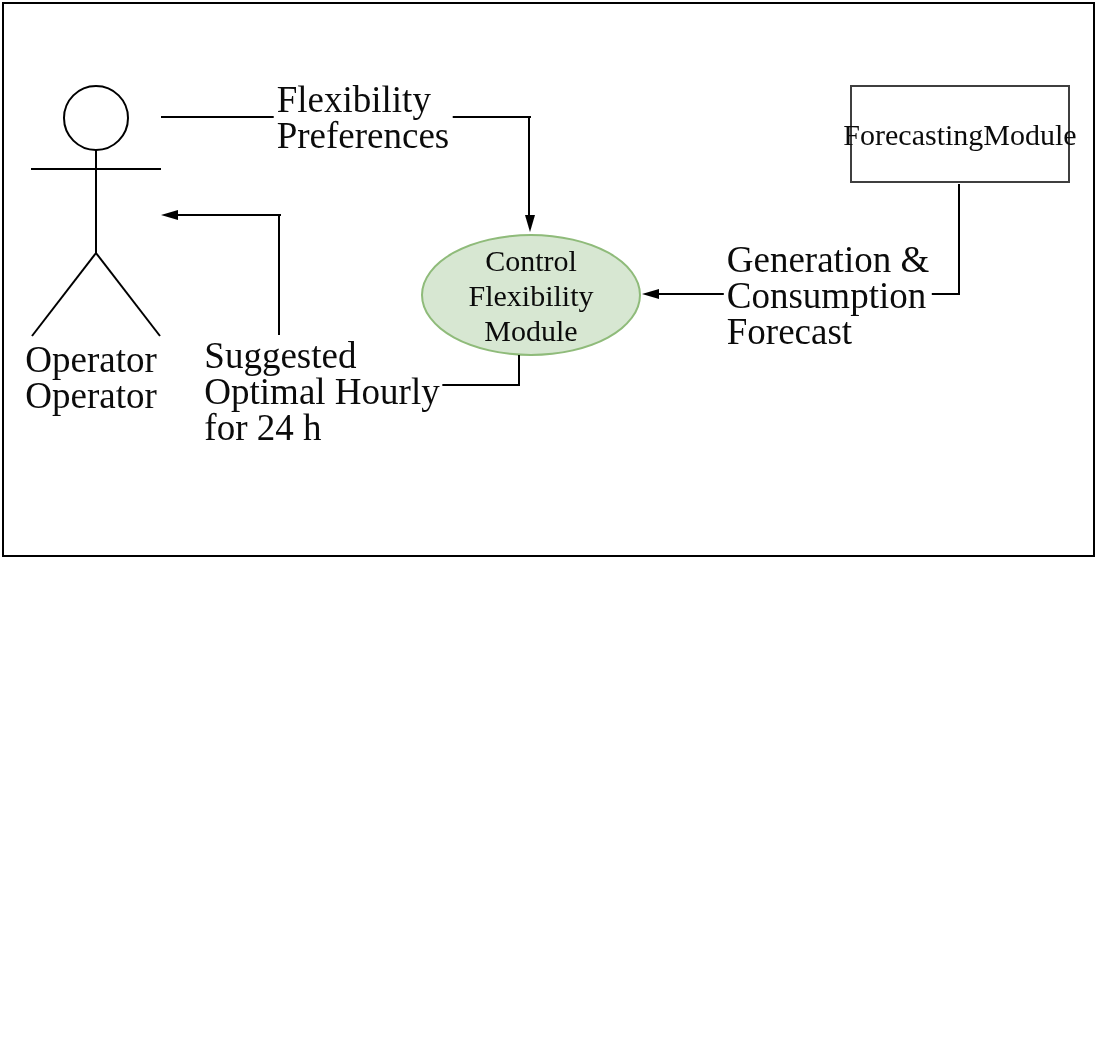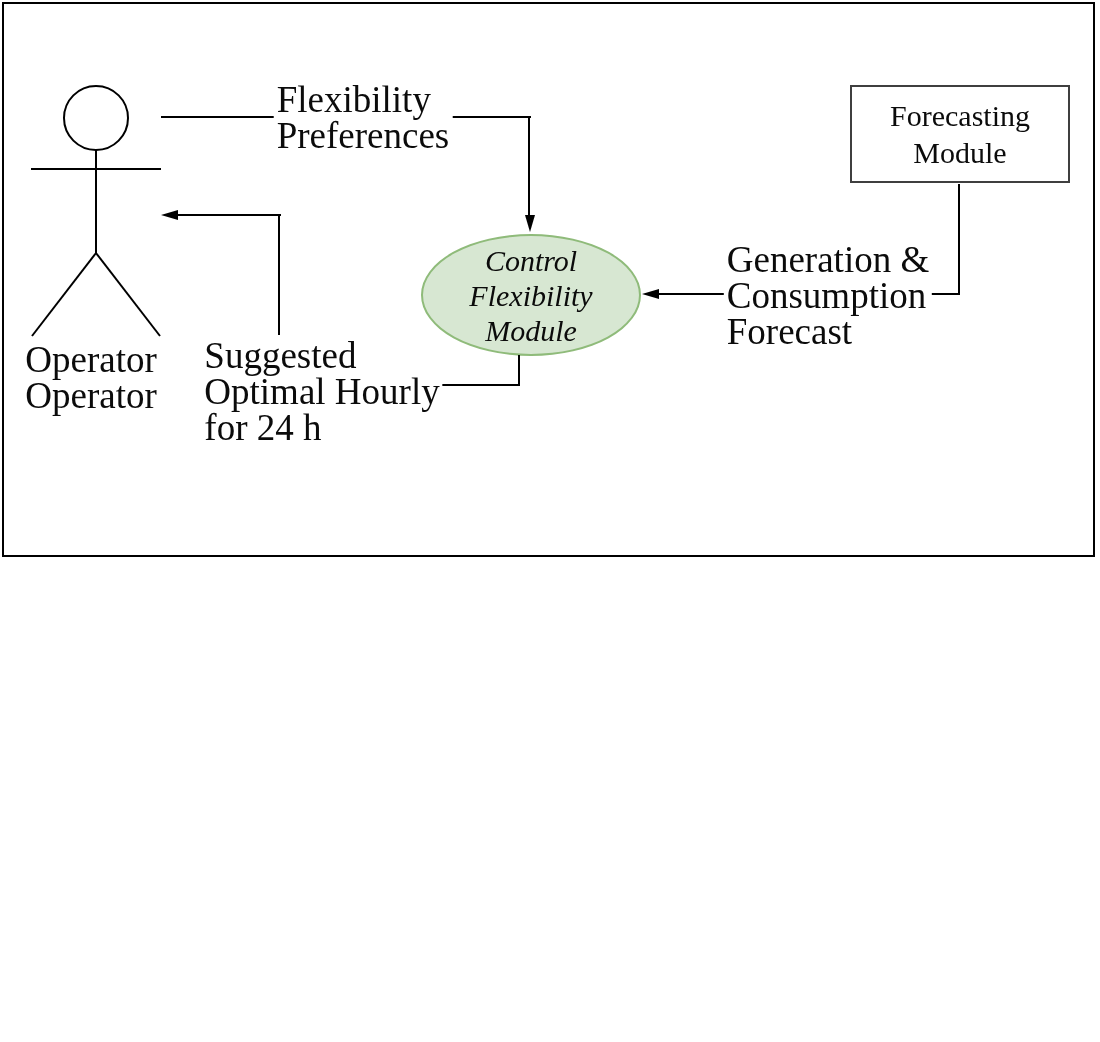--- a/index.html
+++ b/index.html
@@ -33,27 +33,27 @@
     white-space:nowrap;
     background:var(--canvas);
     padding:0 3px;
   }
   .node-ellipse{
     position:absolute;left:421px;top:234px;width:220px;height:122px;
     background:var(--ellipse-fill);
     border:2px solid var(--ellipse-stroke);
     border-radius:50%;
     display:flex;flex-direction:column;align-items:center;justify-content:center;
-    font-size:30px;line-height:35px;text-align:center;font-style:italic;
+    font-size:30px;line-height:35px;text-align:center;
   }
   .node-box{
     position:absolute;left:850px;top:85px;width:220px;height:98px;
     background:var(--canvas);
     border:2px solid var(--box-border);
-    display:flex;flex-direction:column;align-items:center;justify-content:center;
+    display:flex;flex-direction:row;align-items:center;justify-content:center;
     font-size:30px;line-height:37px;text-align:center;
   }
   .hline{position:absolute;height:2px;background:var(--ink);}
   .vline{position:absolute;width:2px;background:var(--ink);}
   .arrow-left{
     position:absolute;width:0;height:0;
     border-top:5px solid transparent;border-bottom:5px solid transparent;
     border-right:17px solid var(--ink);
   }
   .arrow-down{

